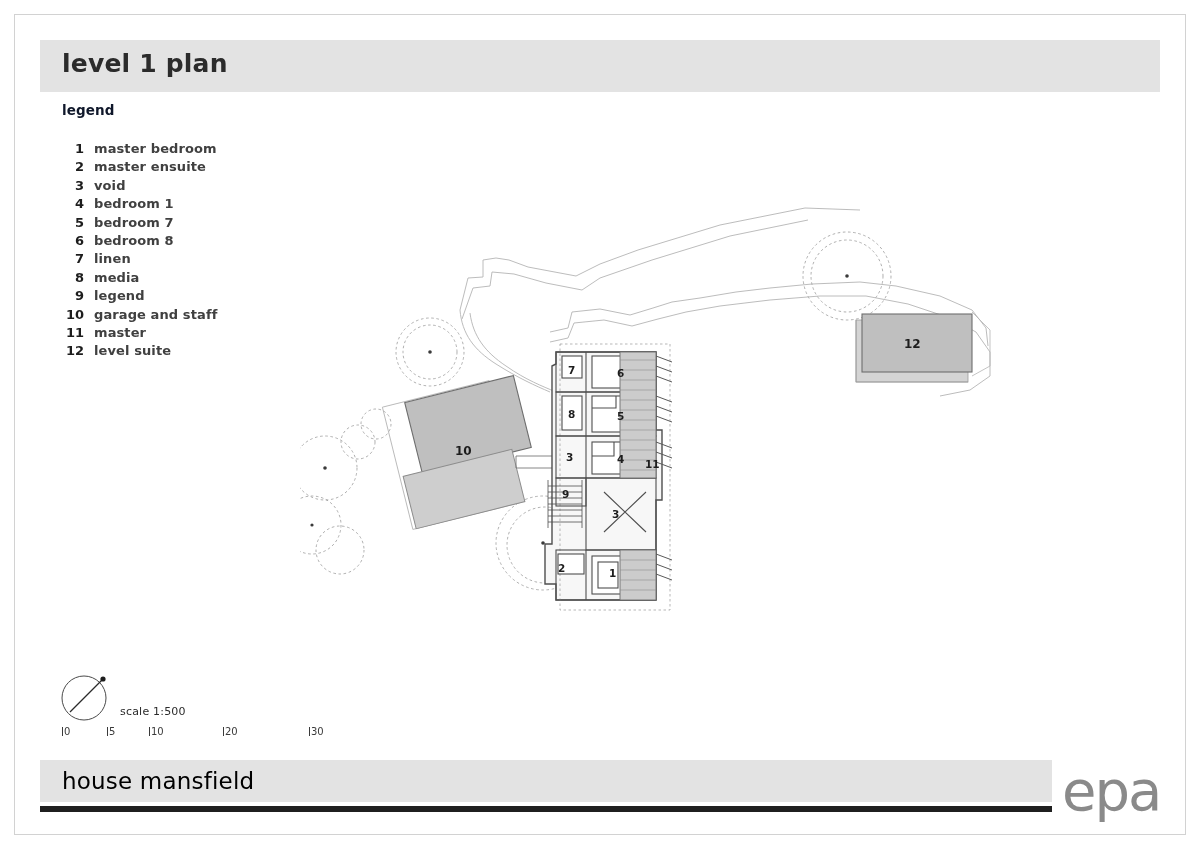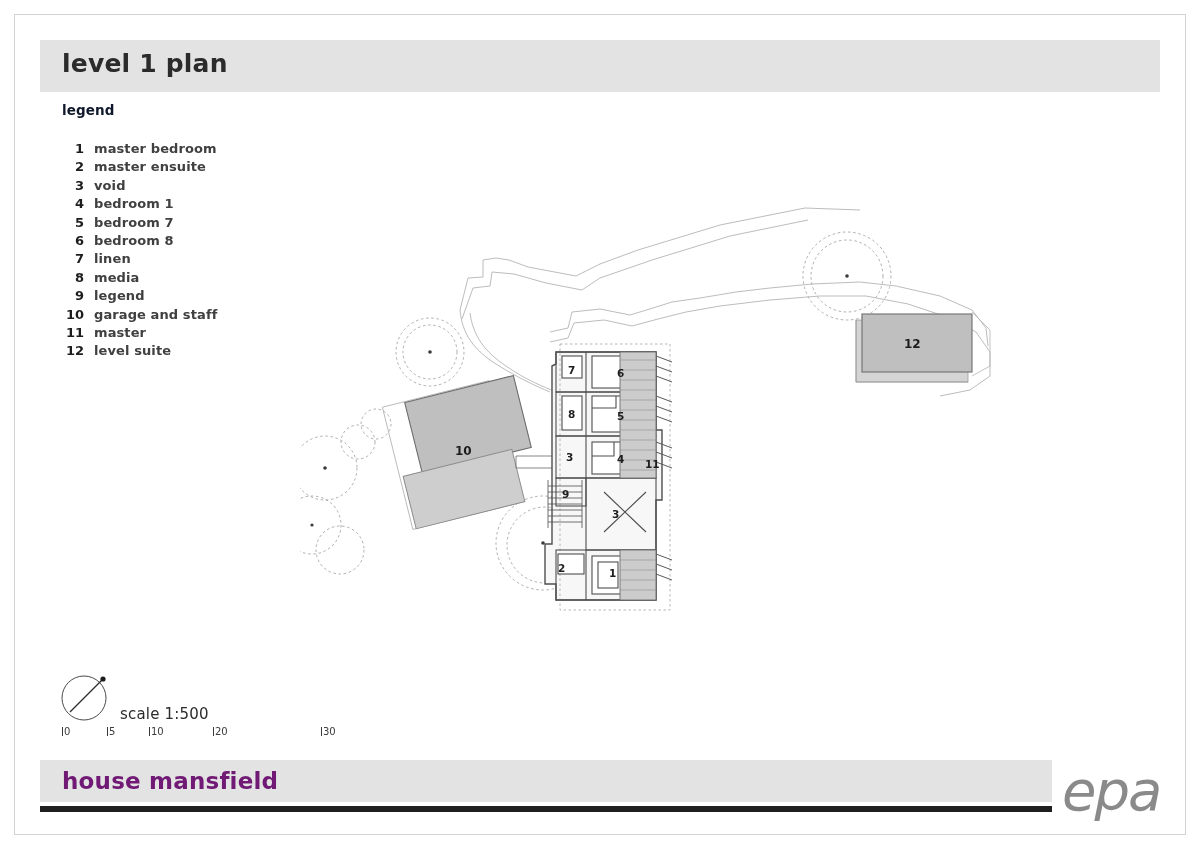--- a/index.html
+++ b/index.html
@@ -103,21 +103,21 @@
     position: absolute;
     left: 58px;
     top: 668px;
     width: 56px;
     height: 56px;
   }
   .scale-note {
     position: absolute;
     left: 120px;
     top: 705px;
-    font-size: 15px;
+    font-size: 11px;
     color: #2b2b2b;
     letter-spacing: 0.2px;
   }
   .scale-bar {
     position: absolute;
     left: 62px;
     top: 726px;
     width: 300px;
     height: 18px;
   }
@@ -143,22 +143,22 @@
     top: 760px;
     width: 1012px;
     height: 42px;
     background: #e3e3e3;
   }
   .footer-band .footer-text {
     position: absolute;
     left: 22px;
     top: 8px;
     font-size: 23px;
-    font-weight: bold;
-    color: #701a75;
+    font-weight: normal;
+    color: #000000;
     letter-spacing: 0.2px;
     text-align: right;
   }
   .footer-rule {
     position: absolute;
     left: 40px;
     top: 806px;
     width: 1012px;
     height: 6px;
     background: #1f1f1f;
@@ -167,21 +167,20 @@
     position: absolute;
     left: 1062px;
     top: 762px;
     width: 100px;
     height: 58px;
     font-size: 56px;
     line-height: 58px;
     color: #8a8a8a;
     letter-spacing: -2px;
     font-family: "DejaVu Sans", sans-serif;
-    font-style: italic;
   }
 </style>
 </head>
 <body>
 
 <div id="sheet">
 
   <div class="sheet-border"></div>
 
   <div class="title-band">
@@ -381,22 +380,22 @@
       <circle cx="45" cy="11" r="2.6" fill="#1d1d1d"></circle>
     </svg>
   </div>
 
   <div class="scale-note">scale 1:500</div>
 
   <div class="scale-bar">
     <span class="tick" style="left:0px;"><span class="bar"></span><span>0</span></span>
     <span class="tick" style="left:45px;"><span class="bar"></span><span>5</span></span>
     <span class="tick" style="left:87px;"><span class="bar"></span><span>10</span></span>
-    <span class="tick" style="left:151px;"><span class="bar"></span><span>20</span></span>
-    <span class="tick" style="left:247px;margin-left:12px;"><span class="bar"></span><span>30</span></span>
+    <span class="tick" style="left:161px;"><span class="bar"></span><span>20</span></span>
+    <span class="tick" style="left:247px;"><span class="bar"></span><span>30</span></span>
   </div>
 
   <div class="footer-band">
     <div class="footer-text">house mansfield</div>
   </div>
   <div class="footer-rule"></div>
   <div class="logo">epa</div>
 
 </div>
 

